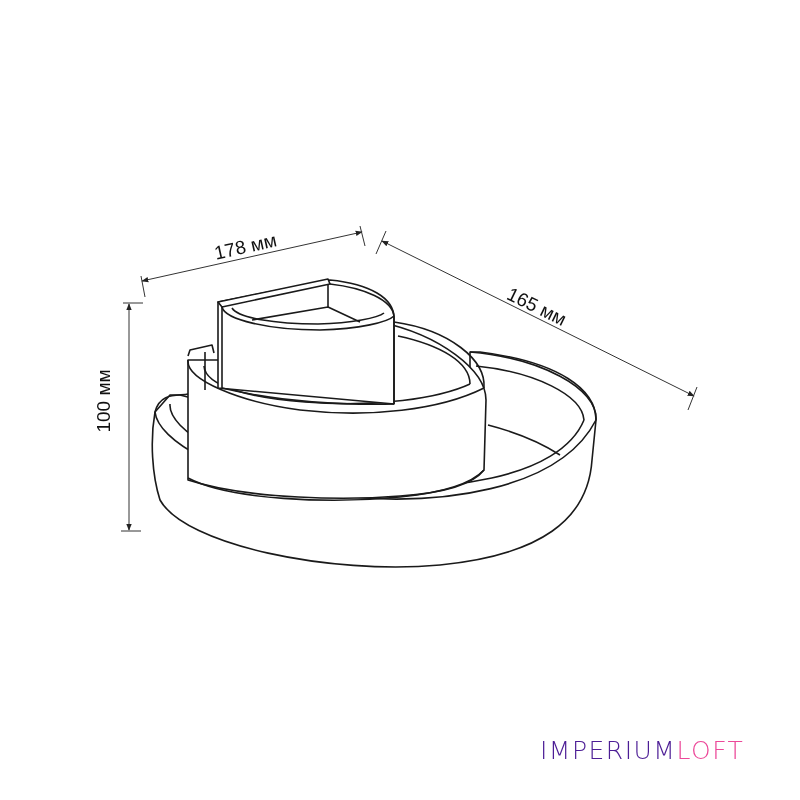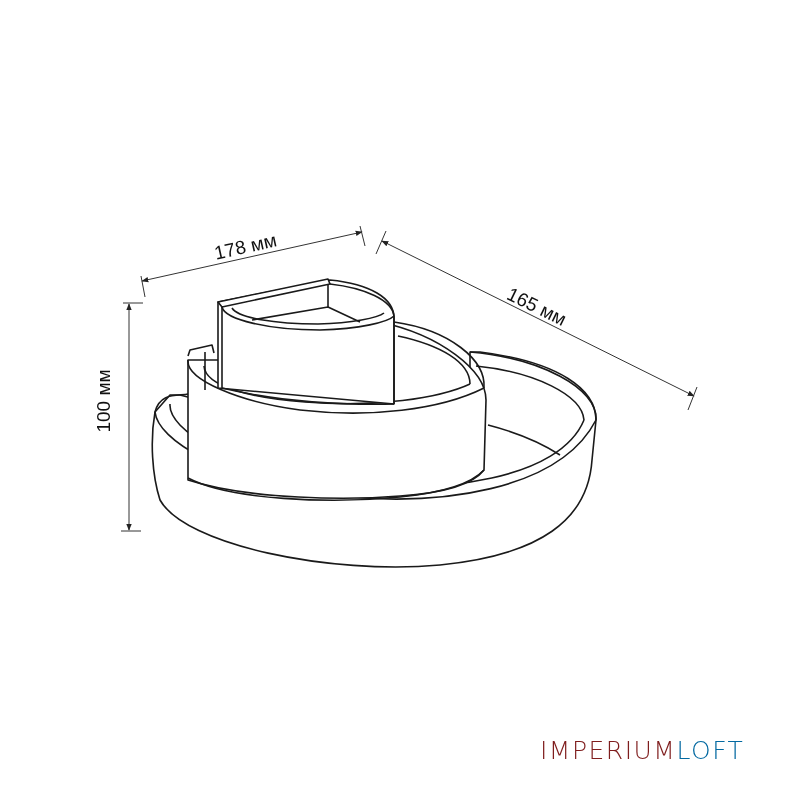--- a/index.html
+++ b/index.html
@@ -16,22 +16,22 @@
     .logo {
       position: absolute;
       left: 540px;
       top: 736px;
       font-family: "DejaVu Sans", sans-serif;
       font-weight: 200;
       font-size: 25px;
       letter-spacing: 1.5px;
       white-space: nowrap;
     }
-    .logo .a { color: #7f1d1d; text-align: right; }
-    .logo .b { color: #0369a1; }
+    .logo .a { color: #4c1d95; text-align: right; }
+    .logo .b { color: #ec4899; }
   </style>
 </head>
 <body>
 
 <div class="canvas">
   <svg width="800" height="800" viewBox="0 0 800 800">
     <defs>
       <marker id="arr" viewBox="0 0 10 10" refX="9" refY="5" markerWidth="7" markerHeight="7" orient="auto-start-reverse">
         <path d="M0,1 L10,5 L0,9 z" fill="#222"></path>
       </marker>

